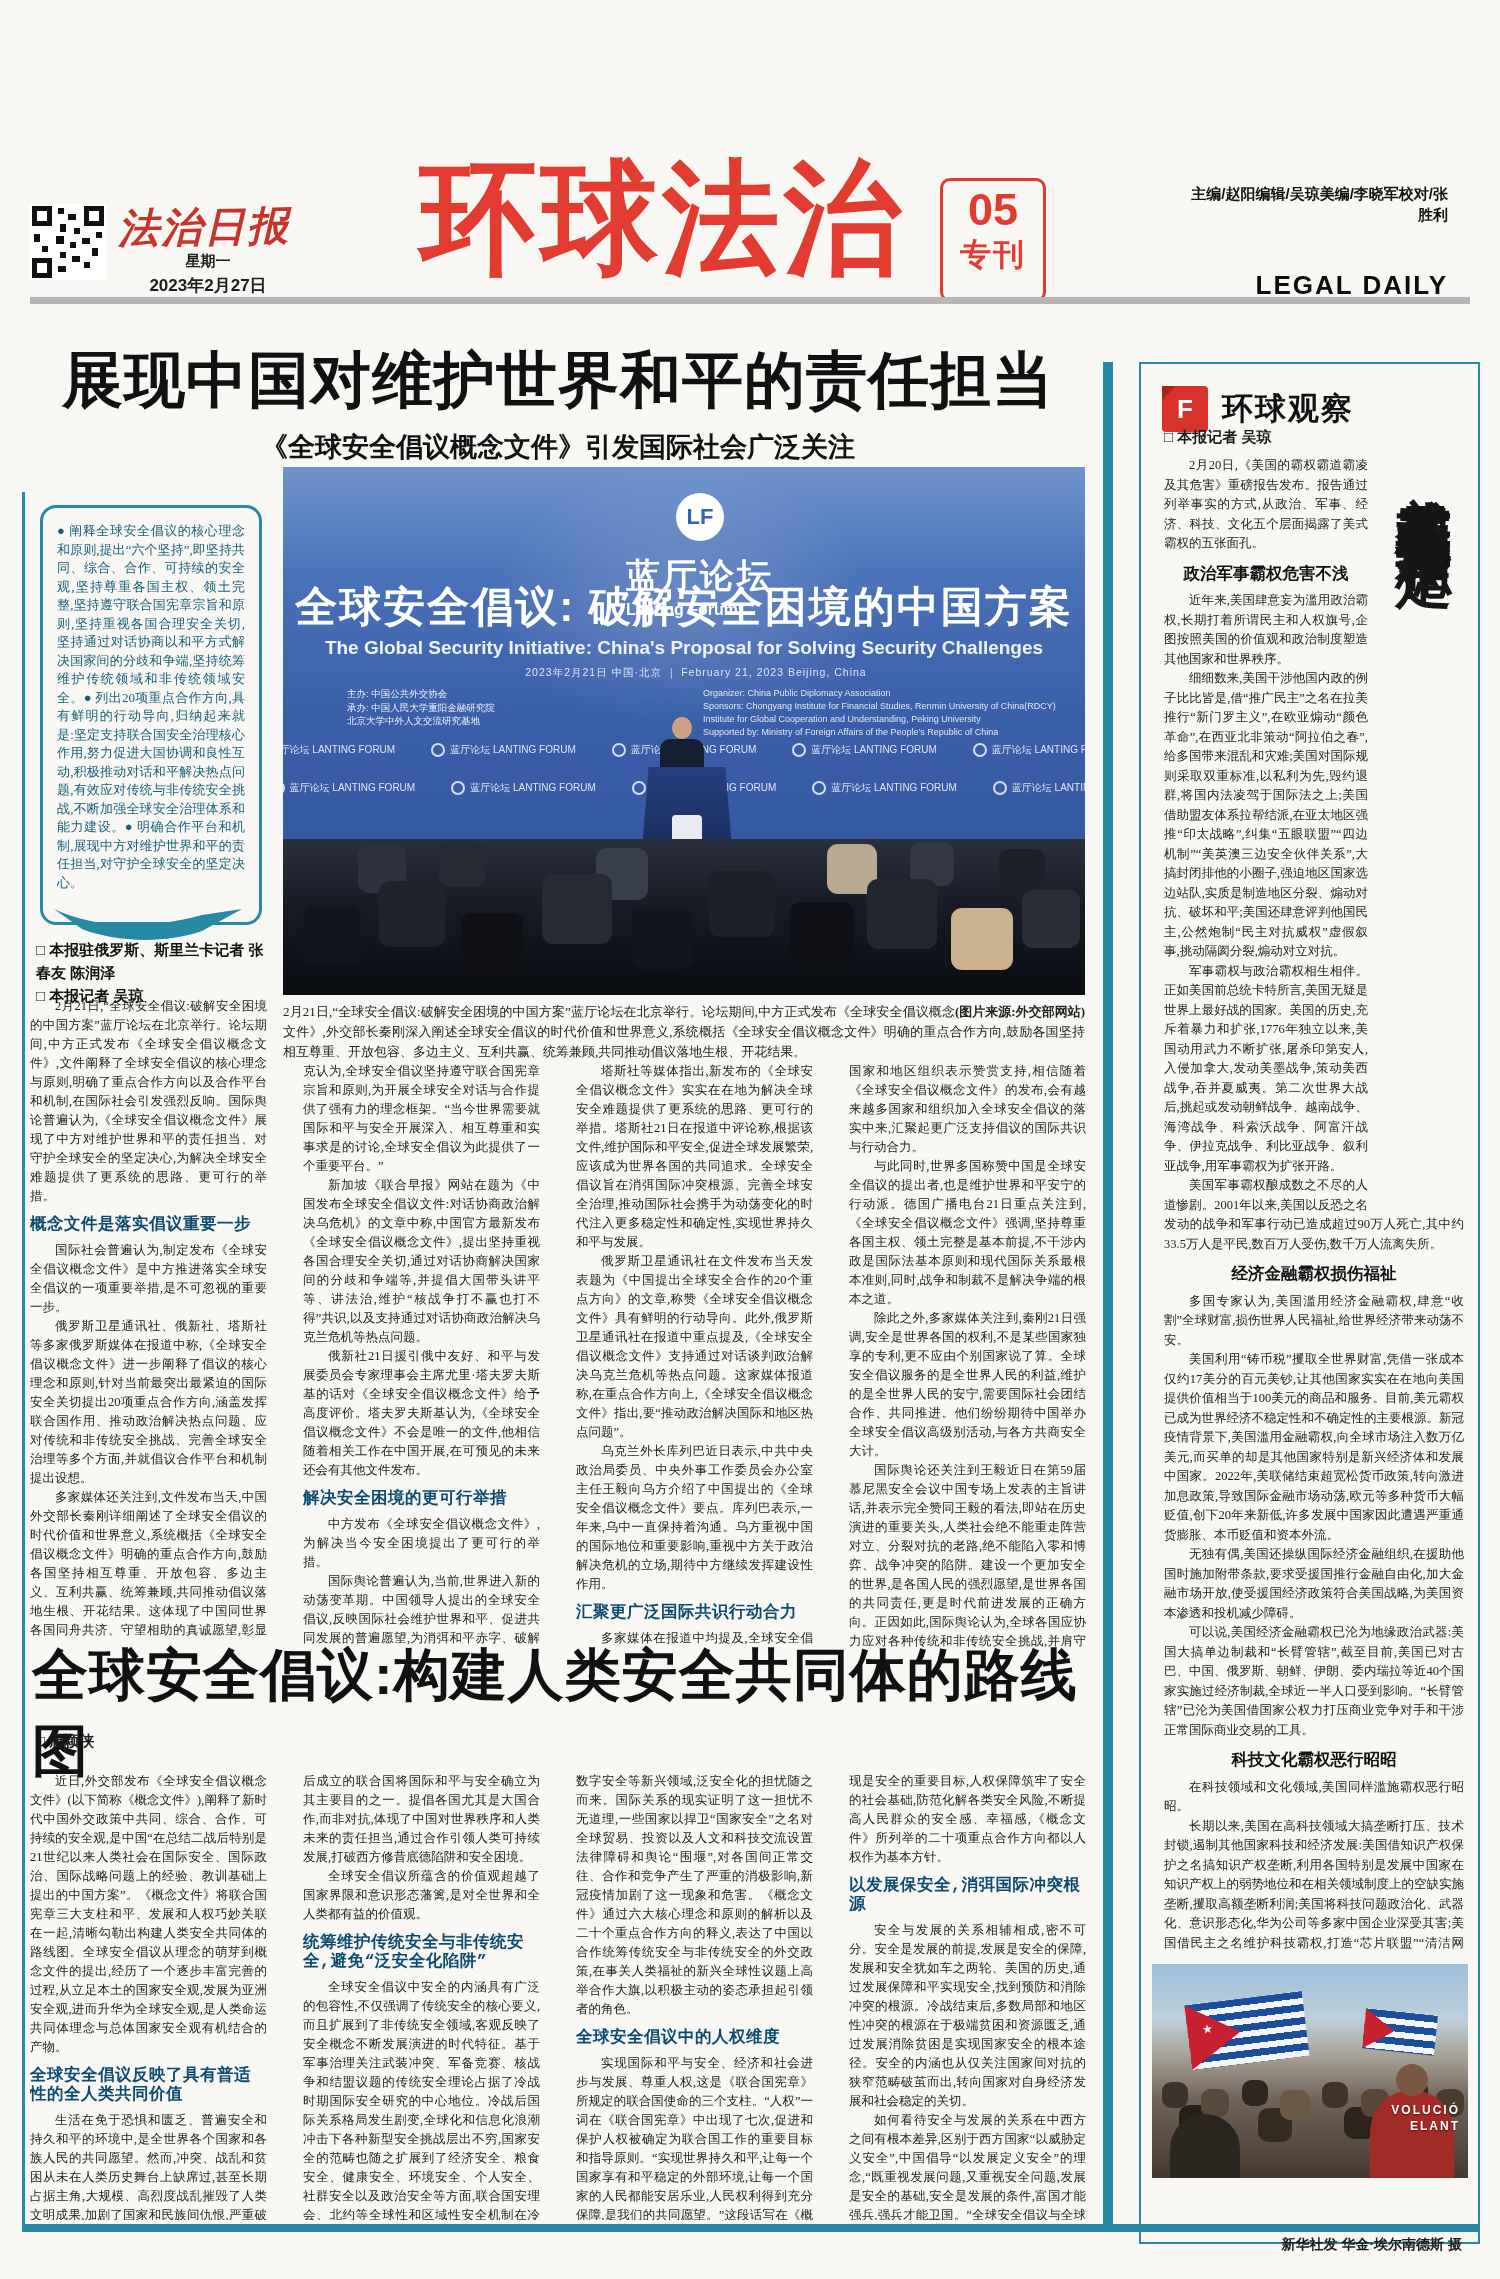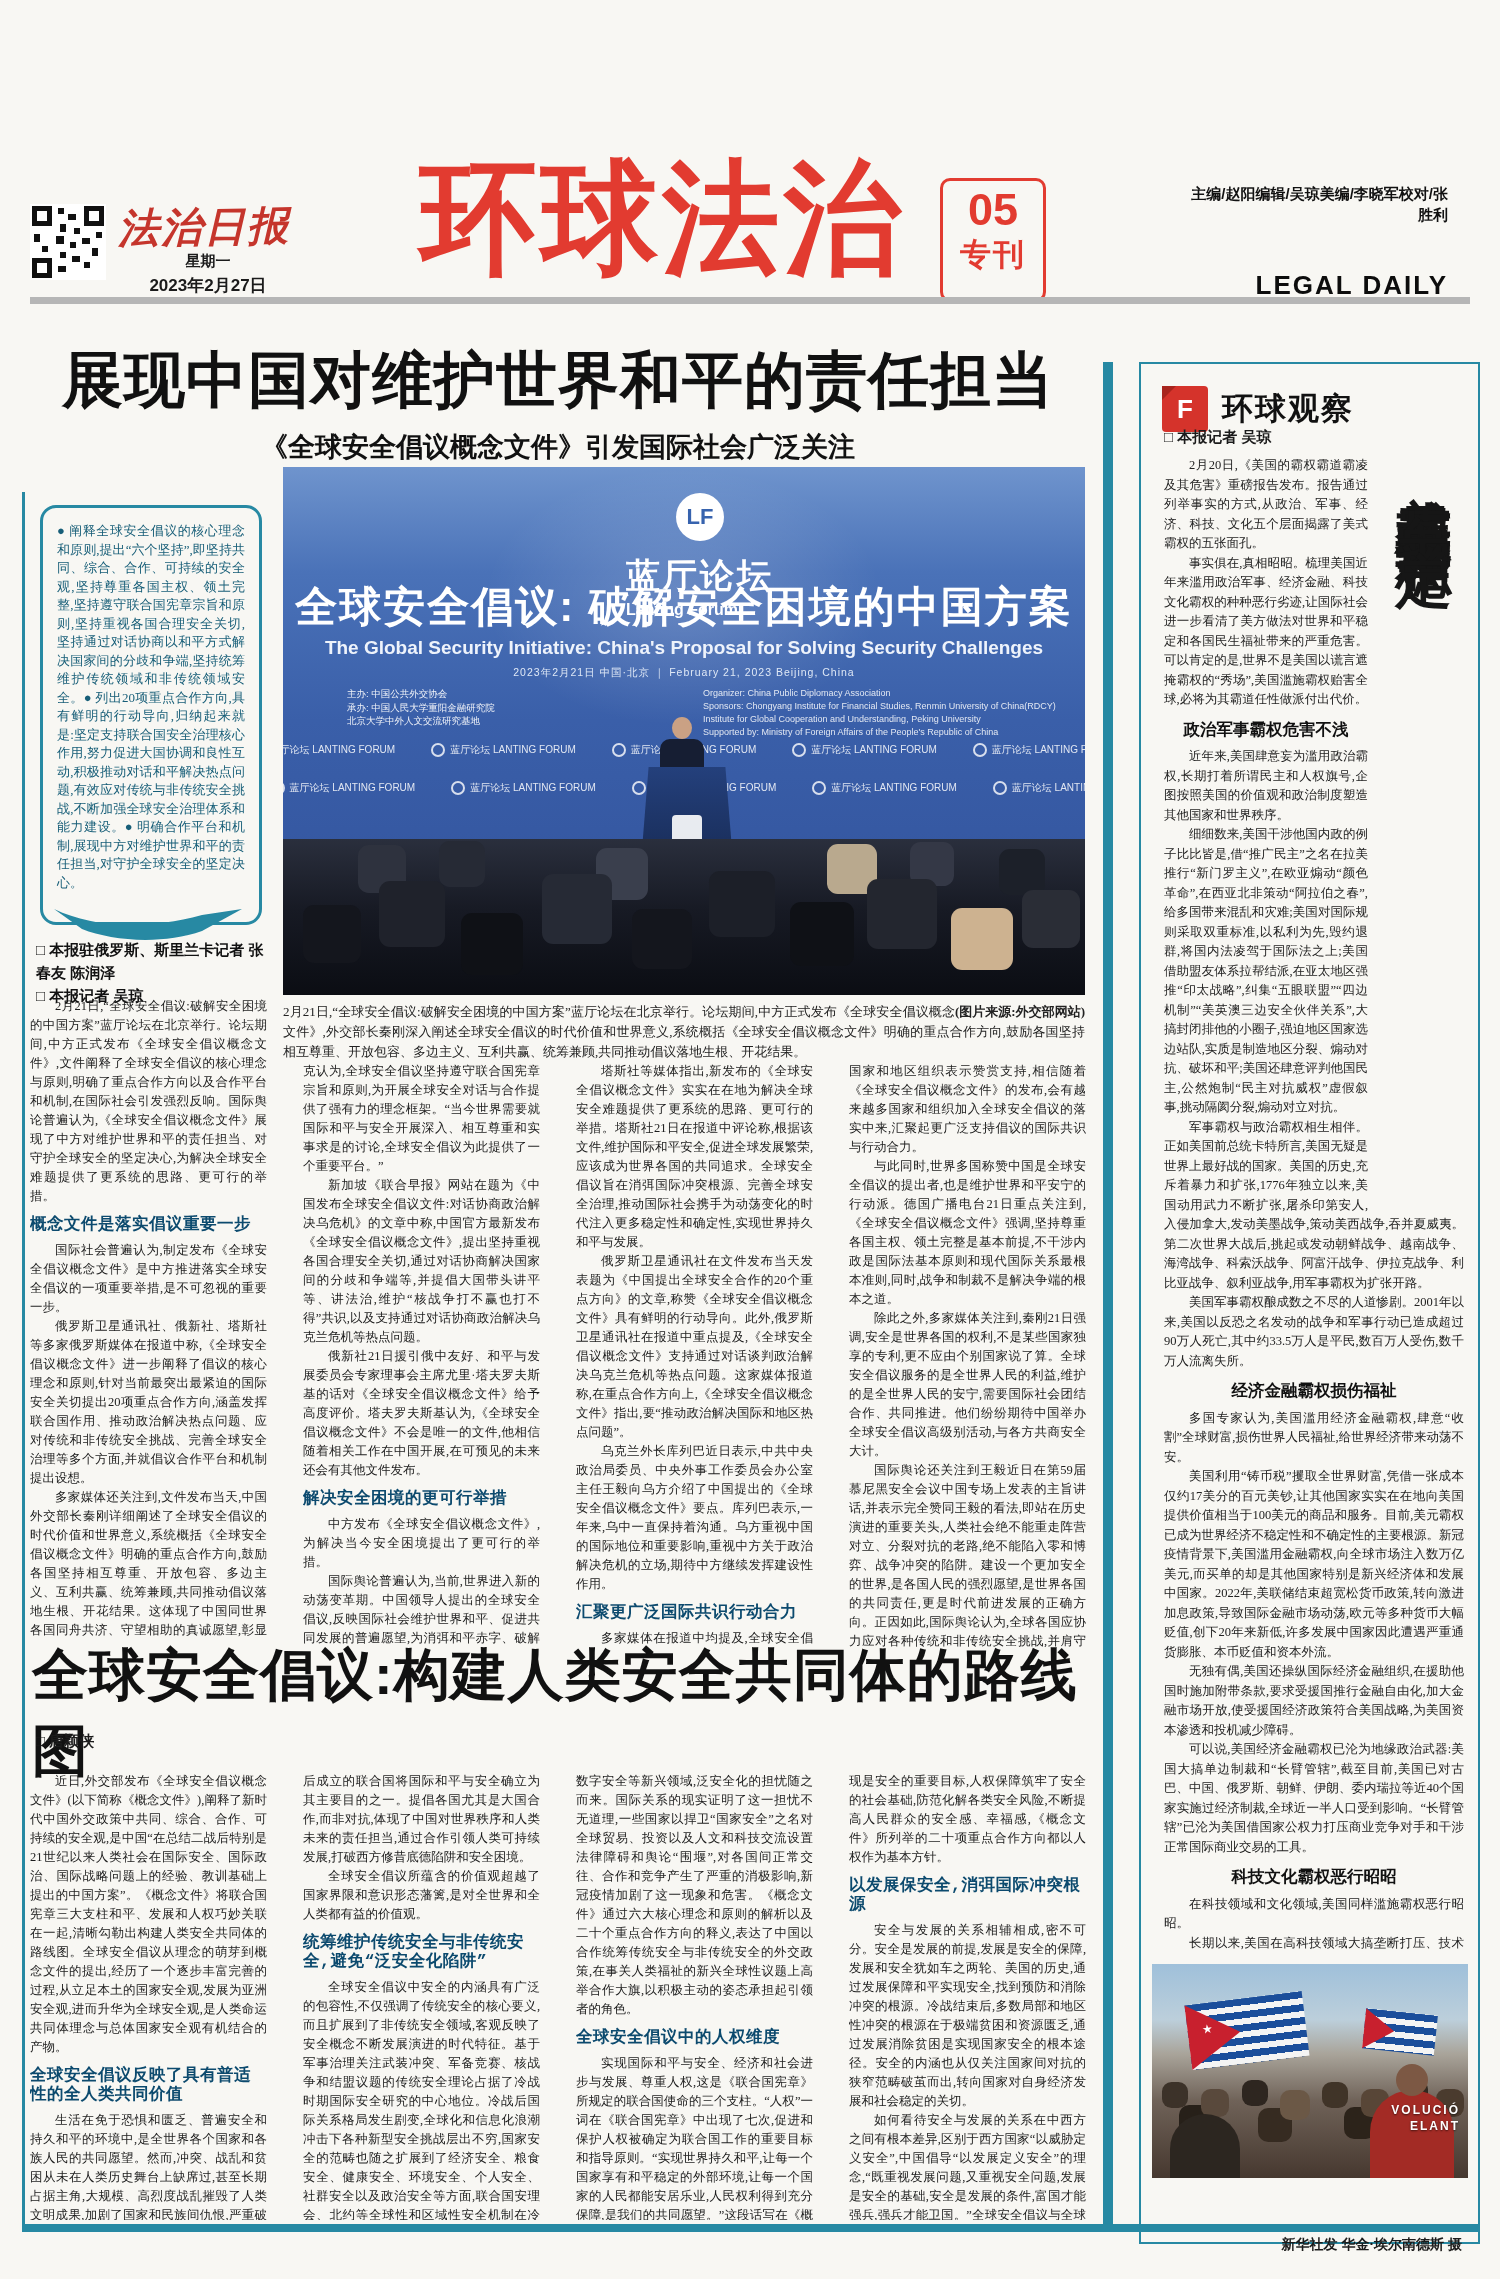--- a/index.html
+++ b/index.html
@@ -48,21 +48,21 @@
   .lfrow{position:absolute;left:16px;top:26px;width:100%;display:flex;justify-content:center;align-items:center;gap:12px;color:#fff;flex-direction:column;}
   .lfmark{width:48px;height:48px;border-radius:50%;background:#fff;color:#3763ae;display:flex;align-items:center;
           justify-content:center;font-family:"Liberation Sans",sans-serif;font-weight:900;font-size:22px;}
   .lfcn{font-family:"Liberation Sans",sans-serif;font-weight:800;font-size:34px;letter-spacing:3px;}
   .lfen{font-family:"Liberation Sans",sans-serif;font-weight:700;font-size:16px;margin-top:2px;}
   .ptitle{position:absolute;left:0;top:112px;width:100%;text-align:center;color:#fff;
           font-family:"Liberation Sans",sans-serif;font-weight:800;font-size:42px;letter-spacing:2px;}
   .pen{position:absolute;left:0;top:170px;width:100%;text-align:center;color:#eef3fb;
        font-family:"Liberation Sans",sans-serif;font-weight:600;font-size:19px;}
   .pdate{position:absolute;left:0;top:199px;width:100%;text-align:center;color:#dfe8f6;
-         font-family:"Liberation Sans",sans-serif;font-size:10.5px;letter-spacing:1px;}
+         font-family:"Liberation Sans",sans-serif;font-size:10.5px;letter-spacing:1px;padding-left:12px;}
   .orgs{position:absolute;left:64px;top:220px;width:330px;color:rgba(255,255,255,.92);
         font-family:"Liberation Sans",sans-serif;font-size:9.5px;line-height:13.5px;}
   .orgs-en{position:absolute;left:420px;top:220px;width:360px;color:rgba(255,255,255,.85);
         font-family:"Liberation Sans",sans-serif;font-size:9px;line-height:13px;}
   .orgs .chip,.orgs-en .chip{display:block;}
   .wallrow{position:absolute;left:0;width:100%;display:flex;justify-content:center;gap:36px;
            color:rgba(255,255,255,.85);font-family:"Liberation Sans",sans-serif;font-size:10px;}
   .wallrow .chip{display:flex;align-items:center;gap:5px;white-space:nowrap;}
   .wallrow .chip::before{content:"";width:10px;height:10px;border-radius:50%;border:2px solid rgba(255,255,255,.8);}
   .wr1{top:276px;} .wr2{top:314px;margin-left:20px;}
@@ -311,21 +311,20 @@
 
   <div class="abs badge">
     <div class="cube">F</div>
     <div class="bt">环球观察</div>
   </div>
   <div class="abs w-by">□ 本报记者 吴琼</div>
   <div class="abs wbody">
     <div class="vhead">美式霸权危害世界和平稳定</div>
     <div>
         <p class="">2月20日,《美国的霸权霸道霸凌及其危害》重磅报告发布。报告通过列举事实的方式,从政治、军事、经济、科技、文化五个层面揭露了美式霸权的五张面孔。</p>
-        <p class="">事实俱在,真相昭昭。梳理美国近年来滥用政治军事、经济金融、科技文化霸权的种种恶行劣迹,让国际社会进一步看清了美方做法对世界和平稳定和各国民生福祉带来的严重危害。可以肯定的是,世界不是美国以谎言遮掩霸权的“秀场”,美国滥施霸权贻害全球,必将为其霸道任性做派付出代价。</p>
         <p class="t-h">政治军事霸权危害不浅</p>
         <p class="">近年来,美国肆意妄为滥用政治霸权,长期打着所谓民主和人权旗号,企图按照美国的价值观和政治制度塑造其他国家和世界秩序。</p>
         <p class="">细细数来,美国干涉他国内政的例子比比皆是,借“推广民主”之名在拉美推行“新门罗主义”,在欧亚煽动“颜色革命”,在西亚北非策动“阿拉伯之春”,给多国带来混乱和灾难;美国对国际规则采取双重标准,以私利为先,毁约退群,将国内法凌驾于国际法之上;美国借助盟友体系拉帮结派,在亚太地区强推“印太战略”,纠集“五眼联盟”“四边机制”“美英澳三边安全伙伴关系”,大搞封闭排他的小圈子,强迫地区国家选边站队,实质是制造地区分裂、煽动对抗、破坏和平;美国还肆意评判他国民主,公然炮制“民主对抗威权”虚假叙事,挑动隔阂分裂,煽动对立对抗。</p>
         <p class="">军事霸权与政治霸权相生相伴。正如美国前总统卡特所言,美国无疑是世界上最好战的国家。美国的历史,充斥着暴力和扩张,1776年独立以来,美国动用武力不断扩张,屠杀印第安人,入侵加拿大,发动美墨战争,策动美西战争,吞并夏威夷。第二次世界大战后,挑起或发动朝鲜战争、越南战争、海湾战争、科索沃战争、阿富汗战争、伊拉克战争、利比亚战争、叙利亚战争,用军事霸权为扩张开路。</p>
         <p class="">美国军事霸权酿成数之不尽的人道惨剧。2001年以来,美国以反恐之名发动的战争和军事行动已造成超过90万人死亡,其中约33.5万人是平民,数百万人受伤,数千万人流离失所。</p>
         <p class="t-h">经济金融霸权损伤福祉</p>
         <p class="">多国专家认为,美国滥用经济金融霸权,肆意“收割”全球财富,损伤世界人民福祉,给世界经济带来动荡不安。</p>
         <p class="">美国利用“铸币税”攫取全世界财富,凭借一张成本仅约17美分的百元美钞,让其他国家实实在在地向美国提供价值相当于100美元的商品和服务。目前,美元霸权已成为世界经济不稳定性和不确定性的主要根源。新冠疫情背景下,美国滥用金融霸权,向全球市场注入数万亿美元,而买单的却是其他国家特别是新兴经济体和发展中国家。2022年,美联储结束超宽松货币政策,转向激进加息政策,导致国际金融市场动荡,欧元等多种货币大幅贬值,创下20年来新低,许多发展中国家因此遭遇严重通货膨胀、本币贬值和资本外流。</p>
         <p class="">无独有偶,美国还操纵国际经济金融组织,在援助他国时施加附带条款,要求受援国推行金融自由化,加大金融市场开放,使受援国经济政策符合美国战略,为美国资本渗透和投机减少障碍。</p>
         <p class="">可以说,美国经济金融霸权已沦为地缘政治武器:美国大搞单边制裁和“长臂管辖”,截至目前,美国已对古巴、中国、俄罗斯、朝鲜、伊朗、委内瑞拉等近40个国家实施过经济制裁,全球近一半人口受到影响。“长臂管辖”已沦为美国借国家公权力打压商业竞争对手和干涉正常国际商业交易的工具。</p>

